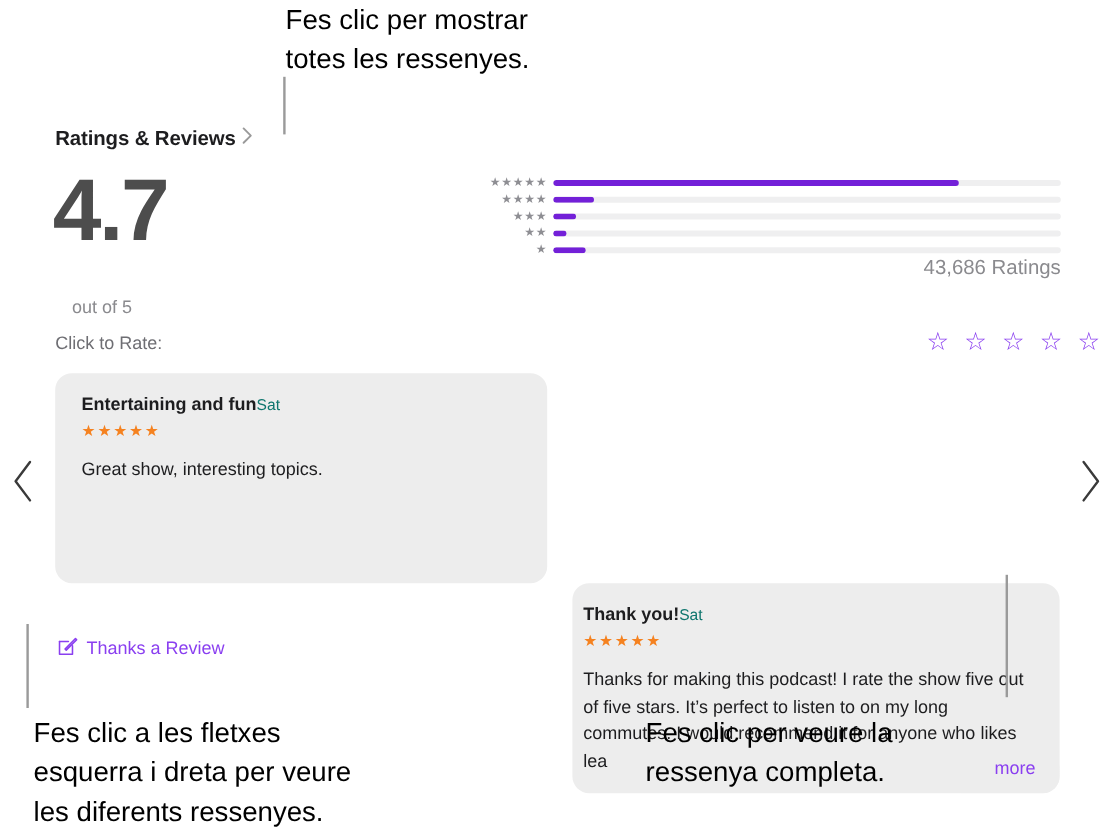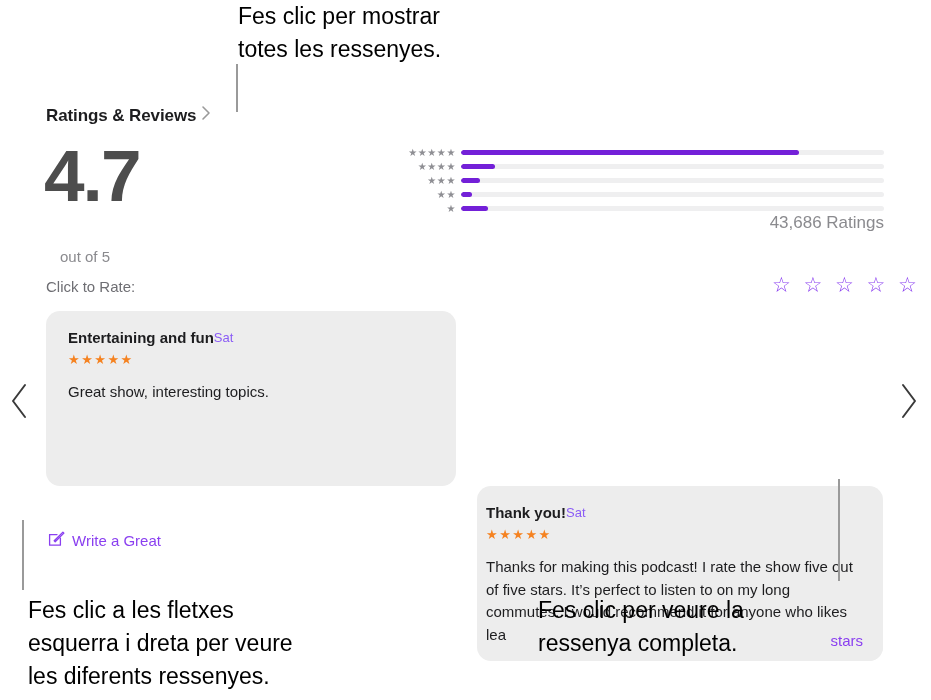--- a/index.html
+++ b/index.html
@@ -126,21 +126,21 @@
     display: flex;
     align-items: flex-start;
   }
   .rc-title {
     font-size: 15px;
     font-weight: bold;
     color: #1d1d1f;
   }
   .rc-date {
     font-size: 13px;
-    color: #8b5cf6;
+    color: #0f766e;
     padding-top: 1px;
   }
   .rc-stars {
     color: #f58220;
     font-size: 13px;
     letter-spacing: 1.5px;
     margin-top: 7px;
     font-family: "DejaVu Sans", sans-serif;
     line-height: 13px;
   }
@@ -263,30 +263,30 @@
   </div>
 
   <div class="abs review-card" style="left:477px; top:311px; width:406px; height:175px;padding-left:9px;">
     <div class="rc-head">
       <div class="rc-title">Thank you!</div>
       <div class="rc-date">Sat</div>
     </div>
     <div class="rc-stars">★★★★★</div>
     <div class="rc-body">Thanks for making this podcast! I rate the show five out of five stars. It’s perfect to listen to on my long commutes. I would recommend it for anyone who likes lea</div>
     <div class="rc-fade"></div>
-    <div class="more-link">stars</div>
+    <div class="more-link">more</div>
   </div>
 
   <div class="abs write-review" style="left: 48px; top: 530px; color: rgb(138, 63, 240);">
     <span><svg width="17" height="17" viewBox="0 0 17 17">
           <path d="M1.6 4.6 L1.6 15.2 L12.4 15.2 L12.4 8.2" fill="none" stroke="#8a3ff0" stroke-width="1.3" stroke-linecap="round" stroke-linejoin="round"></path>
           <path d="M1.6 4.6 L9.0 4.6" fill="none" stroke="#8a3ff0" stroke-width="1.3" stroke-linecap="round"></path>
           <path d="M6.2 10.8 L14.9 2.1 L15.9 3.1 L7.2 11.8 Z" fill="none" stroke="#8a3ff0" stroke-width="1.3" stroke-linejoin="round"></path>
         </svg></span>
-    <span>Write a Great</span>
+    <span>Thanks a Review</span>
   </div>
 
   <div class="abs leader" style="left:22px; top:520px; height:70px;"></div>
   <div class="abs callout" style="left:28px; top:594px; width:390px;">Fes clic a les fletxes
 esquerra i dreta per veure
 les diferents ressenyes.</div>
 
   <div class="abs leader" style="left:838px; top:479px; height:102px;"></div>
   <div class="abs callout" style="left:538px; top:594px; width:300px; text-align:left;">Fes clic per veure la
 ressenya completa.</div>

